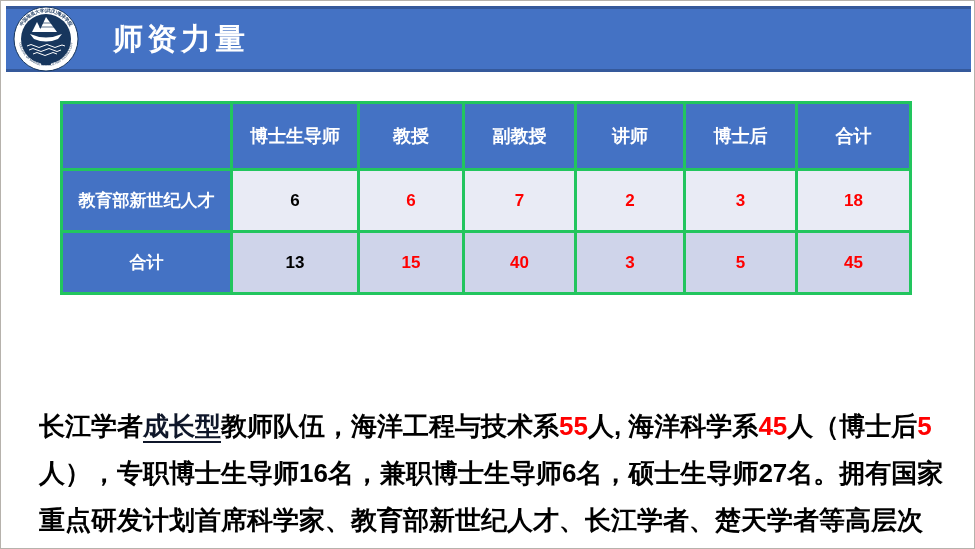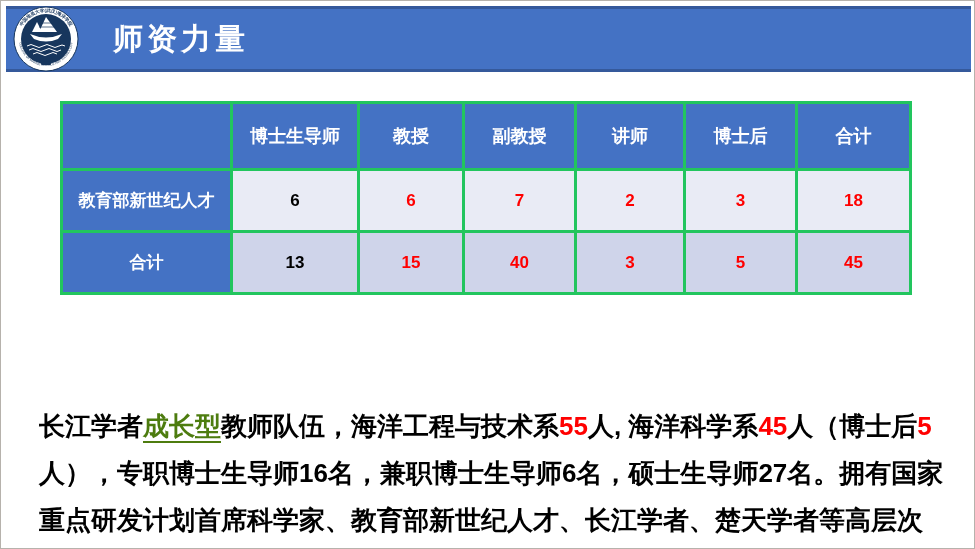--- a/index.html
+++ b/index.html
@@ -68,21 +68,21 @@
     position:absolute;left:38px;top:402px;width:906px;
     margin:0;
     font-size:26px;
     font-weight:bold;
     line-height:47px;
     color:#000000;
     word-break:break-all;
   }
   .summary .red{color:#ff0000;margin-top:38px;}
   .summary .red-underline{
-    color:#4d7c0f;
+    color:#0f172a;
     text-decoration:underline;
     text-underline-offset:6px;
     text-decoration-thickness:2px;
   }
 </style>
 </head>
 <body>
 
 <div class="slide">
 

